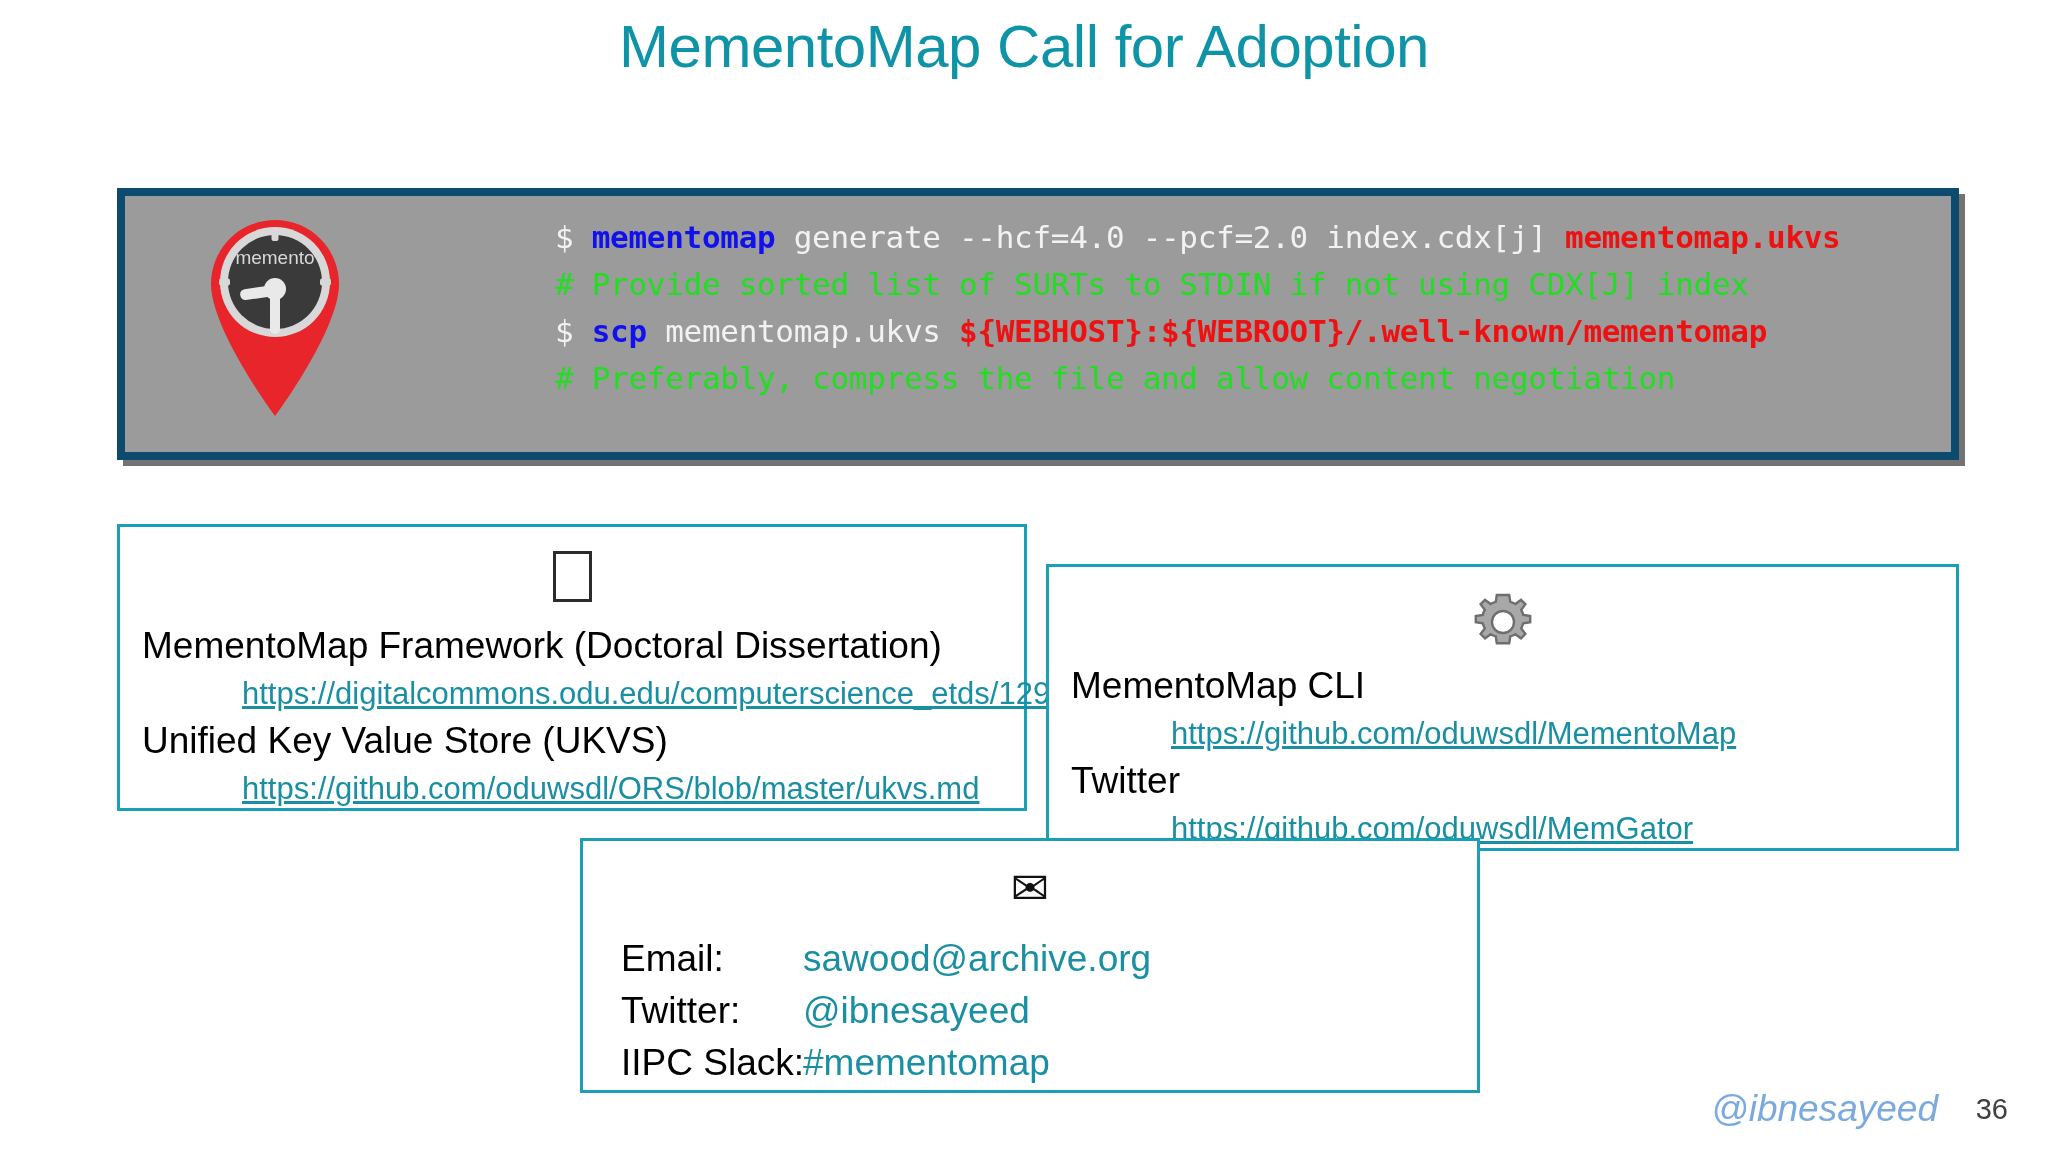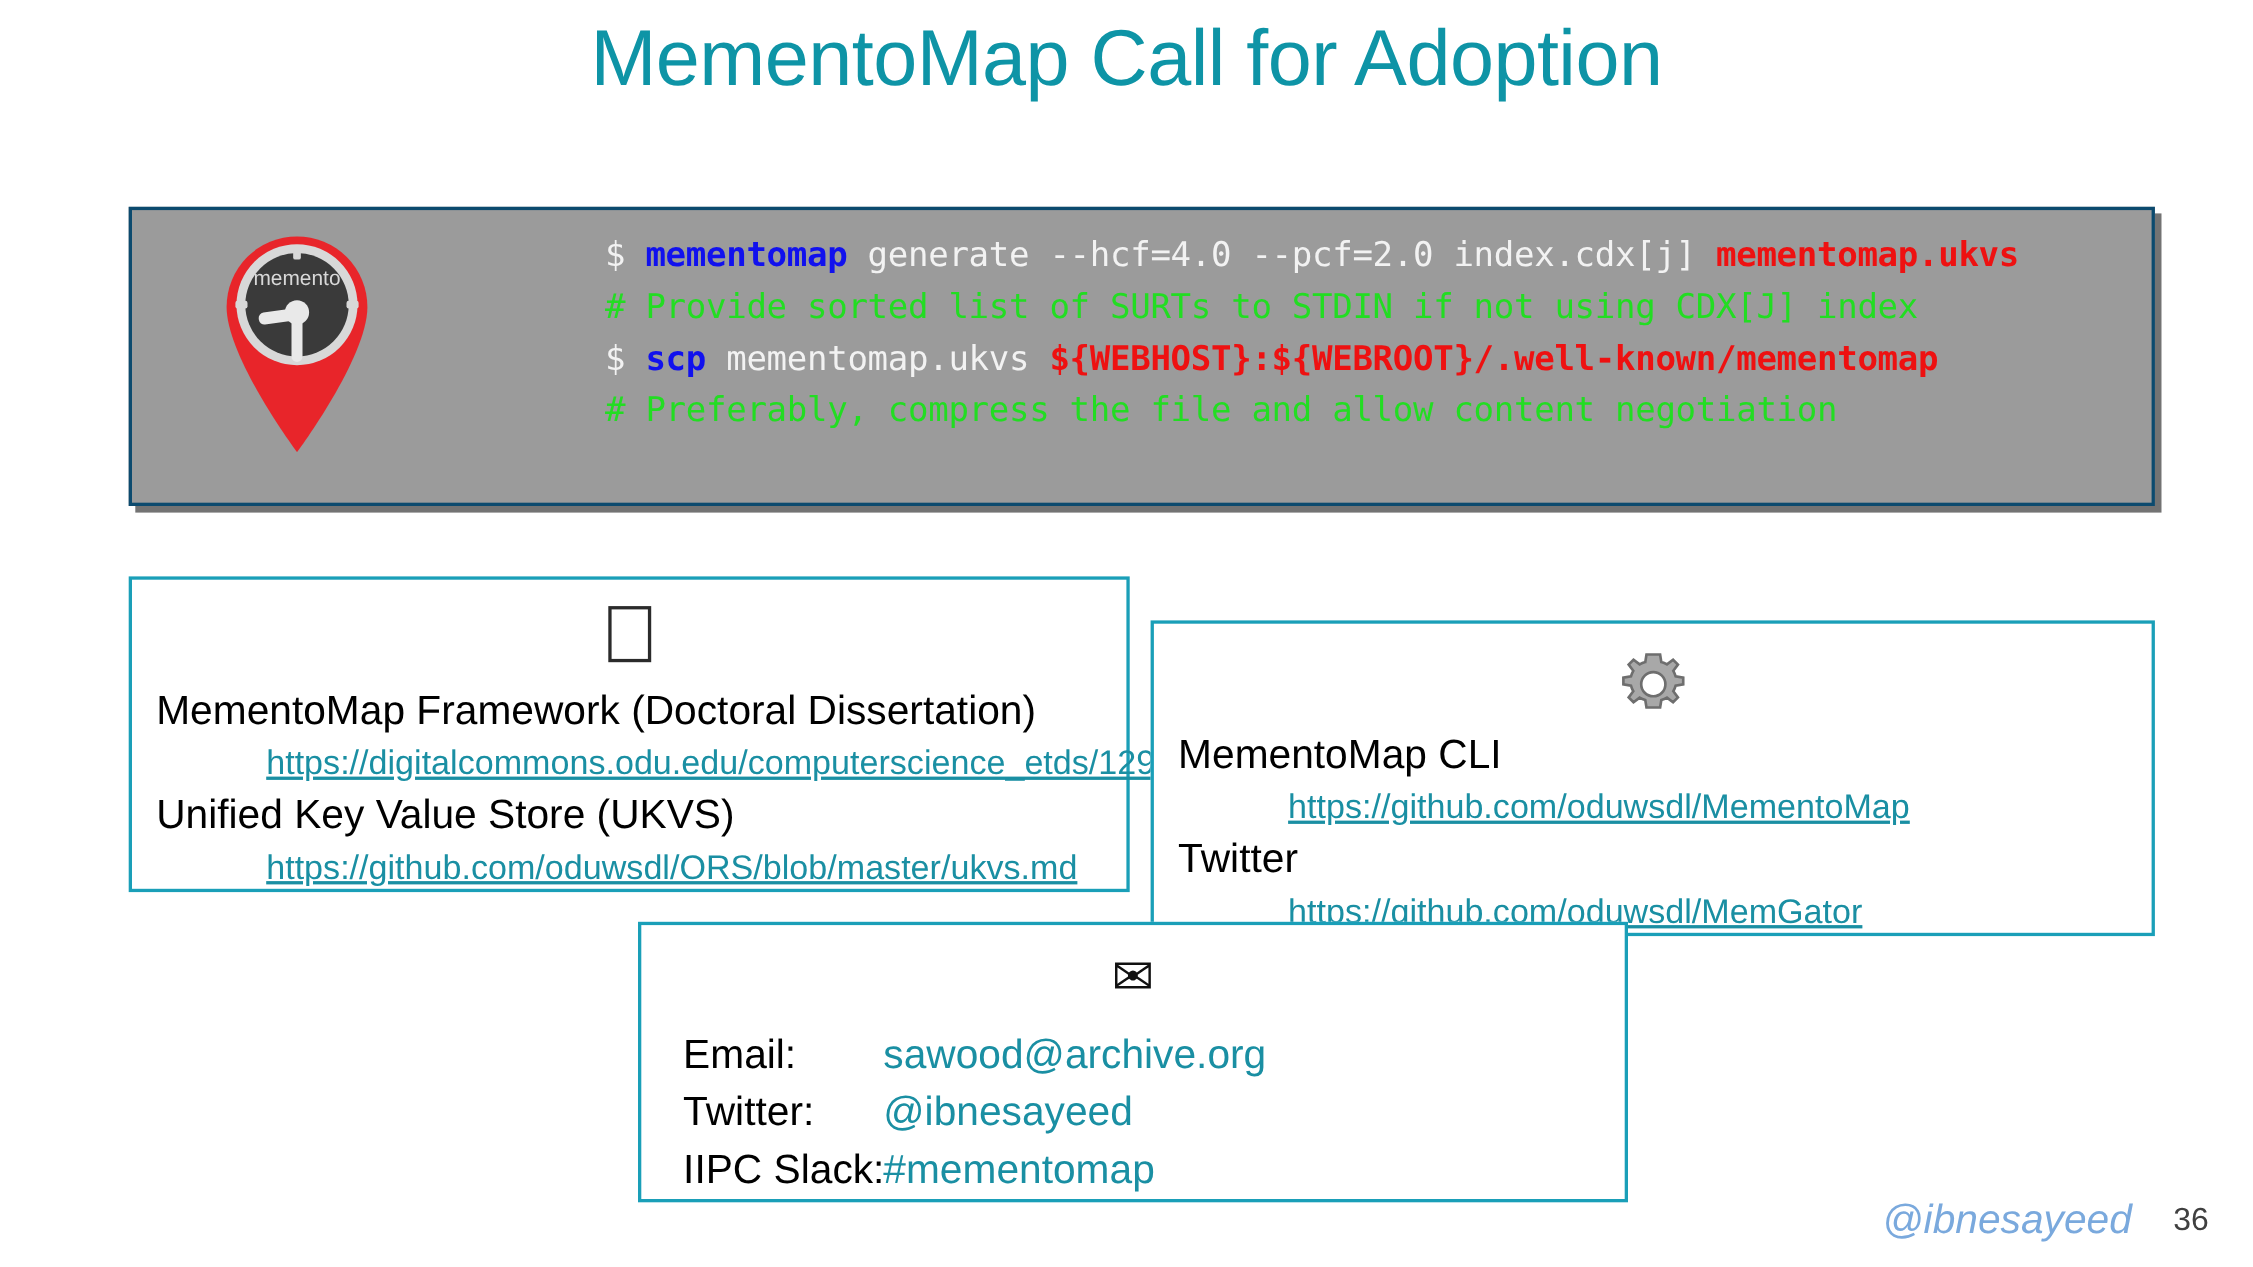--- a/index.html
+++ b/index.html
@@ -16,37 +16,37 @@
     color: #000000;
   }
 
   
   .slide-title {
     position: absolute;
     left: 0;
     top: 14px;
     width: 2048px;
     text-align: center;
-    font-size: 72px;
+    font-size: 60px;
     line-height: 1.1;
     font-weight: 400;
     color: #0e94a6;
     letter-spacing: -0.5px;
     white-space: nowrap;
   }
 
   
   .terminal {
     position: absolute;
     left: 117px;
     top: 188px;
     width: 1842px;
     height: 272px;
     background: #9b9b9b;
-    border: 3px solid #0c4a6e;
+    border: 8px solid #0c4a6e;
     box-shadow: 6px 6px 0 rgba(0,0,0,0.55);
     box-sizing: border-box;
     overflow: hidden;
   }
   .terminal-logo {
     position: absolute;
     left: 70px;
     top: 8px;
     width: 160px;
     height: 215px;

